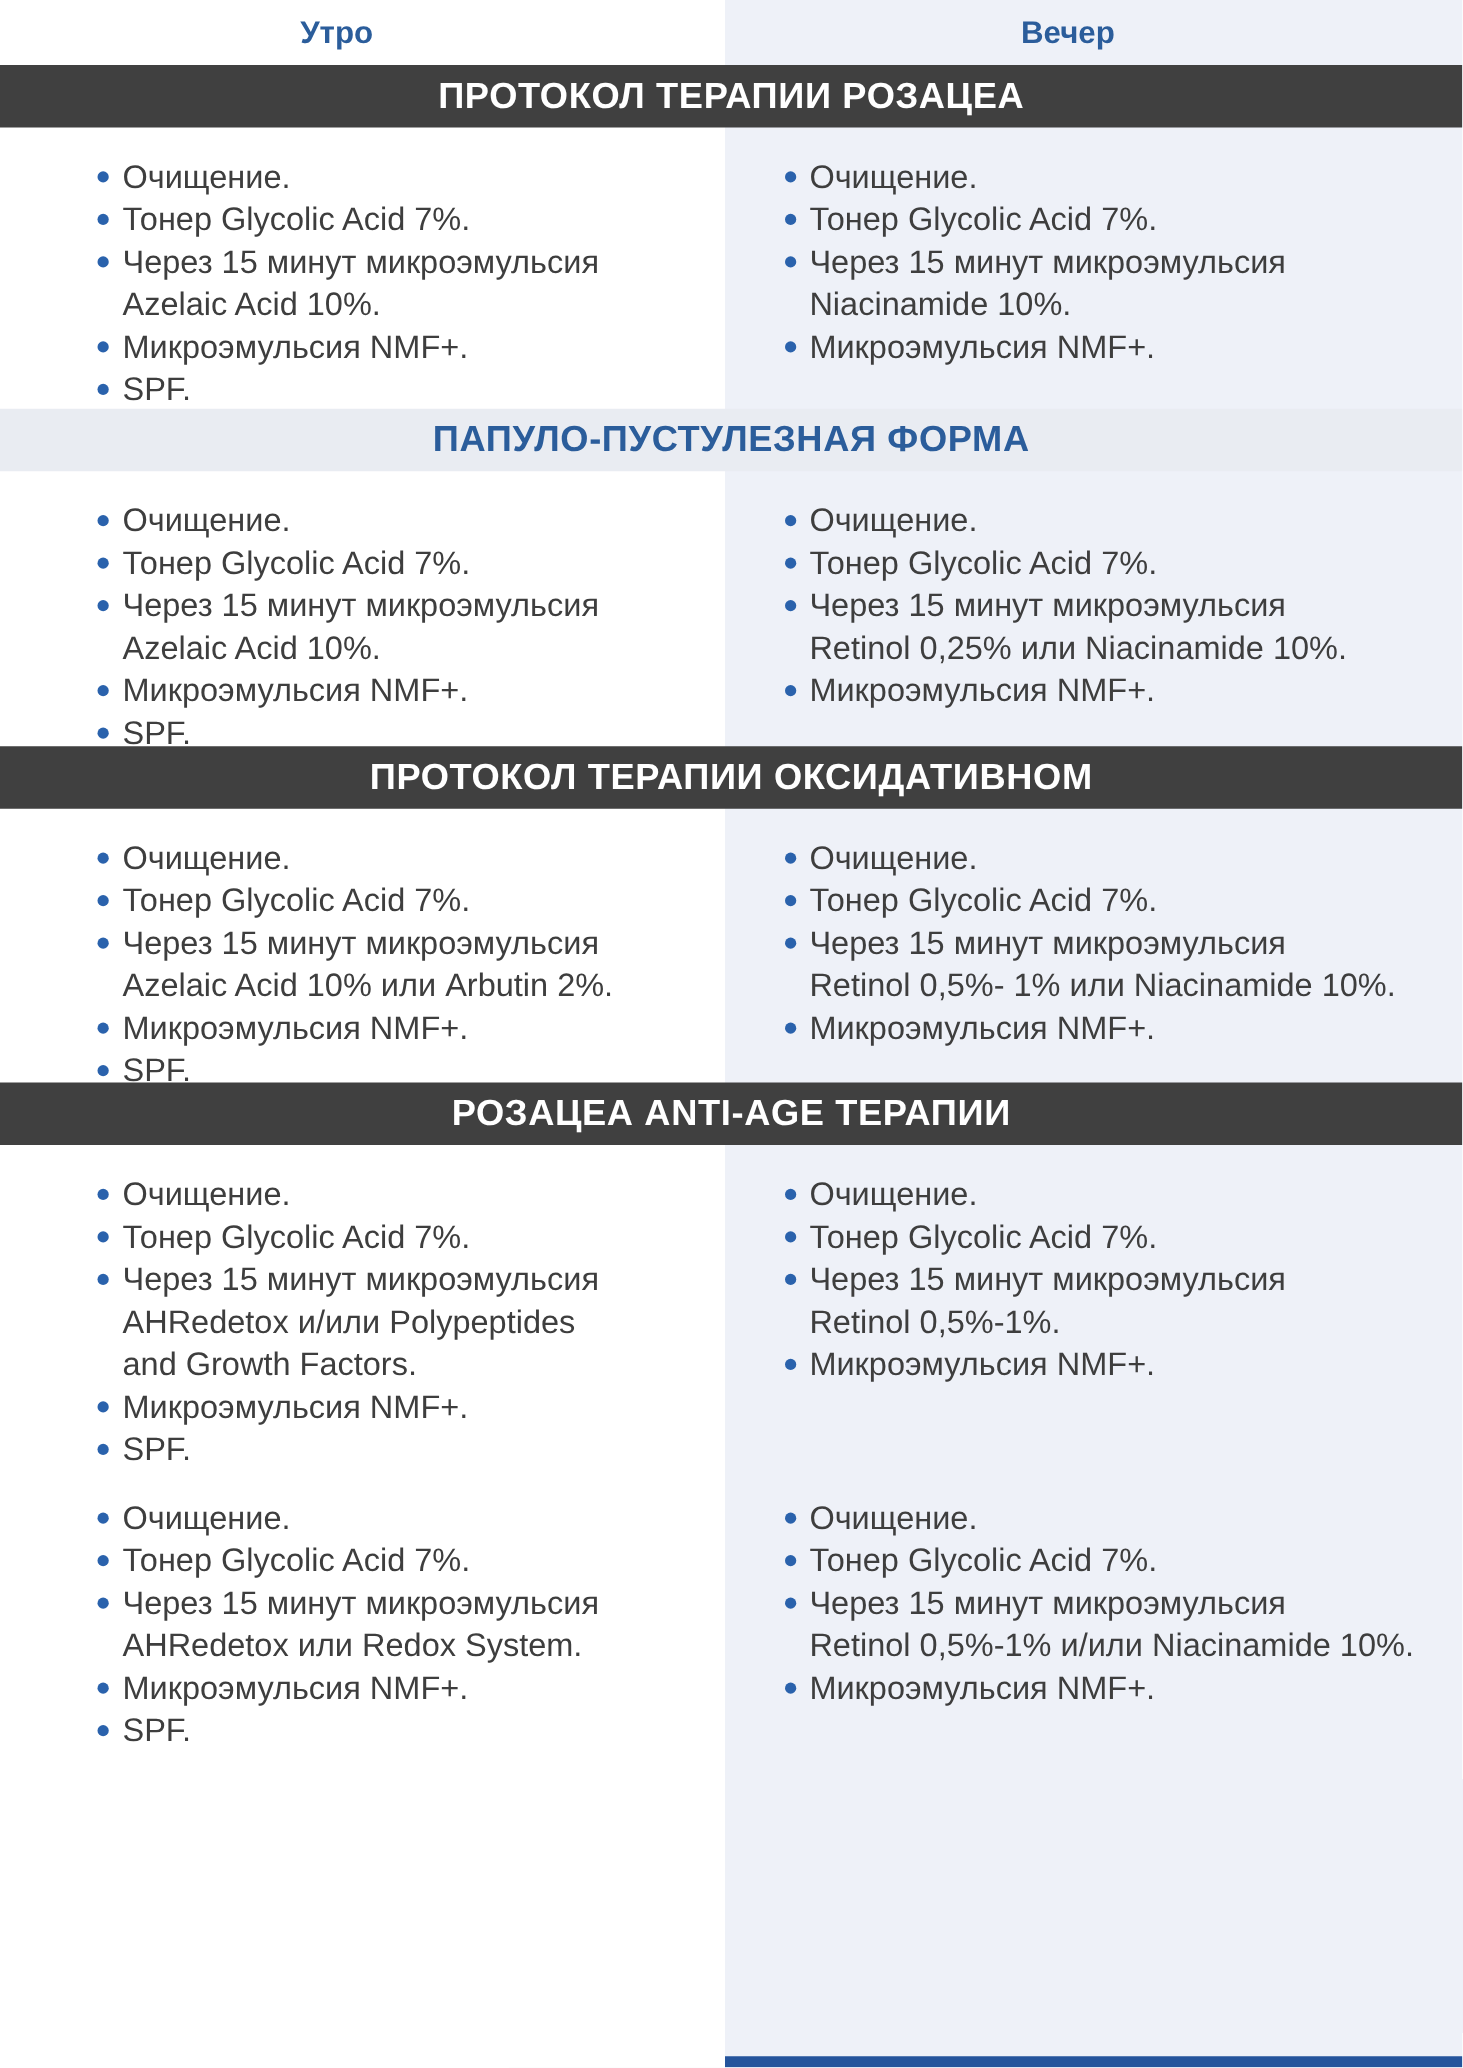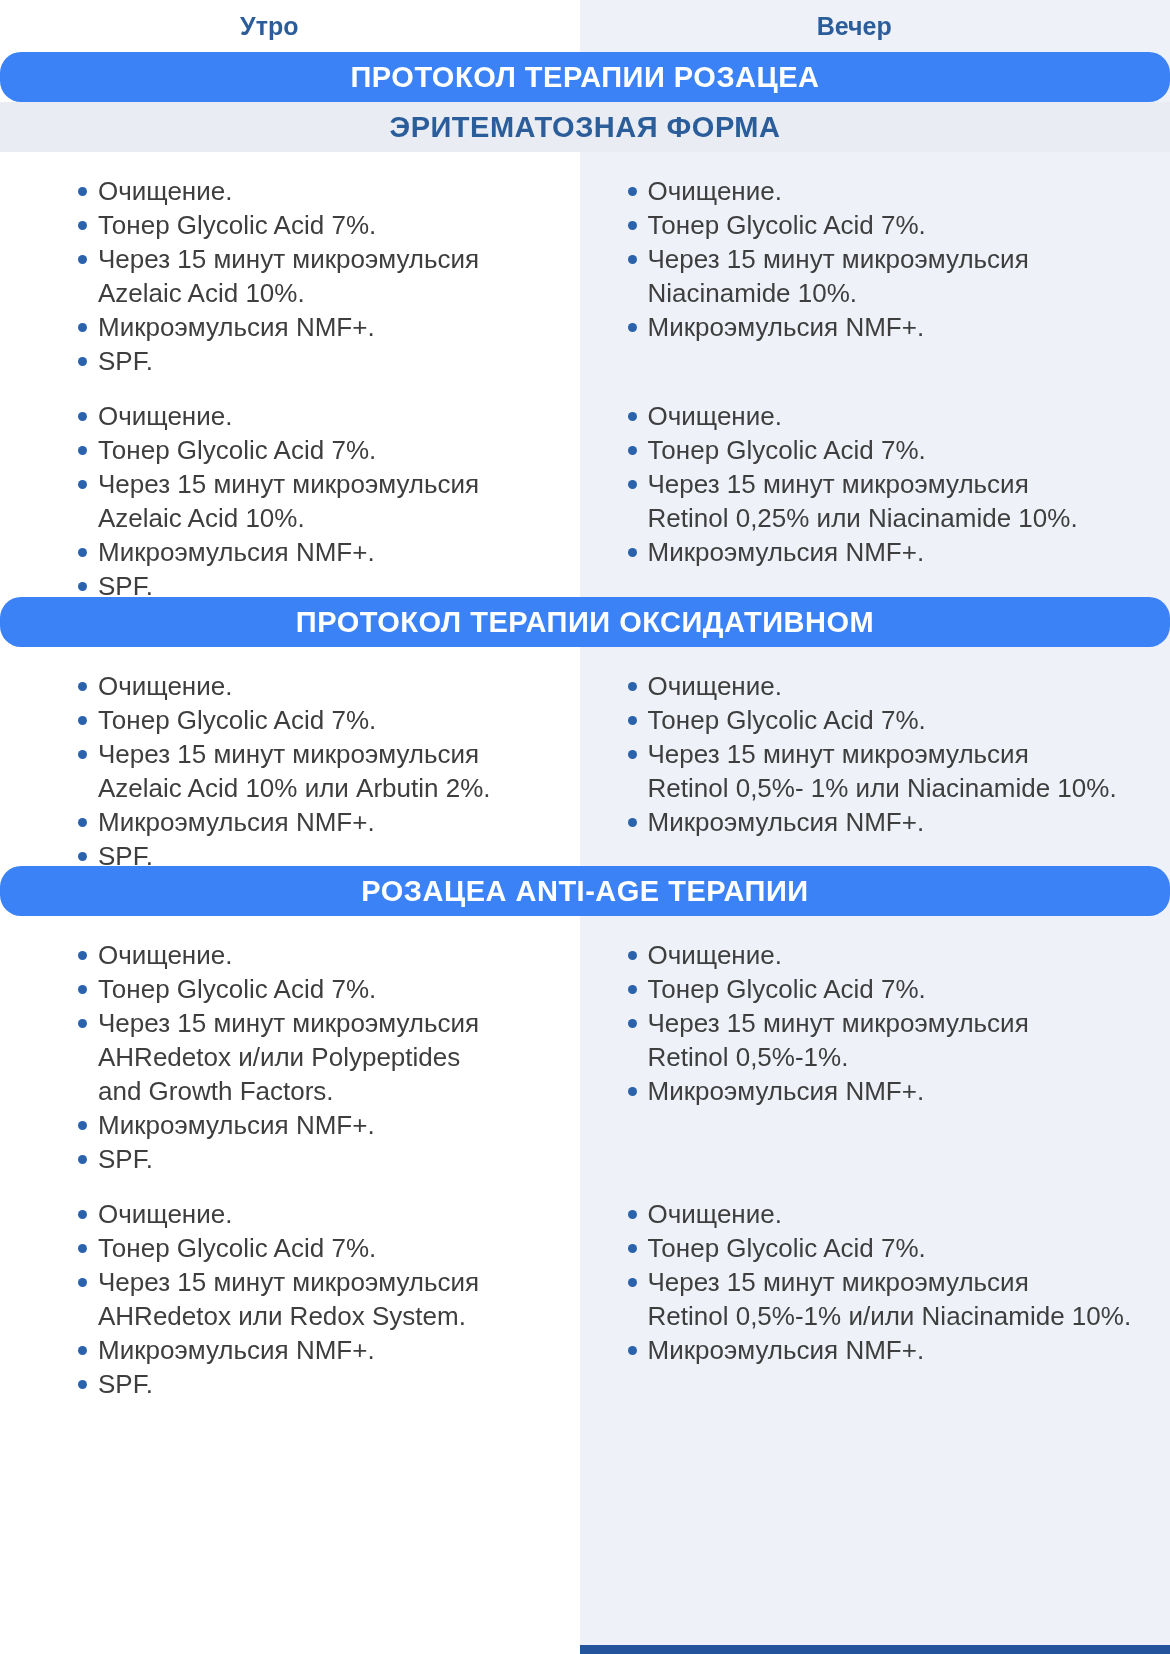--- a/index.html
+++ b/index.html
@@ -23,21 +23,21 @@
     display:flex;align-items:center;justify-content:center;
     color:#2b5d9b;font-weight:bold;font-size:25px;
   }
   .header-cell.left{width:580px;}
   .header-cell.right{width:680px;}
   .banner{
     height:50px;flex:0 0 50px;
     display:flex;align-items:center;justify-content:center;
     font-weight:bold;font-size:29px;letter-spacing:.5px;
   }
-  .banner.dark{background:#3b82f6;color:#ffffff;border-radius:21px;}
+  .banner.dark{background:#404040;color:#ffffff;}
   .banner.light{background:#e9ecf2;color:#2b5d9b;}
   .list-row{display:flex;flex:0 0 auto;gap:48px;}
   .list-row.grow{flex:1 1 auto;}
   ul.plist{
     list-style:none;margin:0;box-sizing:border-box;
   }
   ul.plist.left{width:580px;padding:22px 10px 0 78px;}
   ul.plist.right{width:590px;padding:22px 10px 0 22px;}
   li.step{display:flex;align-items:flex-start;}
   .dot{
@@ -64,21 +64,20 @@
 
   <div class="content">
 
     <div class="header-row">
       <div class="header-cell left">Утро</div>
       <div class="header-cell right">Вечер</div>
     </div>
 
     <div class="banner dark">ПРОТОКОЛ ТЕРАПИИ РОЗАЦЕА</div>
 
-    <div class="banner light">ЭРИТЕМАТОЗНАЯ ФОРМА</div>
     <div class="list-row h225">
       <ul class="plist left">
         <li class="step">
             <span class="dot"></span>
             <span class="txt">Очищение.</span>
           </li>
         <li class="step">
             <span class="dot"></span>
             <span class="txt">Тонер Glycolic Acid 7%.</span>
           </li>
@@ -110,20 +109,21 @@
             <span class="txt">Через 15 минут микроэмульсия
 Niacinamide 10%.</span>
           </li>
         <li class="step">
             <span class="dot"></span>
             <span class="txt">Микроэмульсия NMF+.</span>
           </li>
       </ul>
     </div>
 
+    <div class="banner light">ПАПУЛО-ПУСТУЛЕЗНАЯ ФОРМА</div>
     <div class="list-row h220">
       <ul class="plist left">
         <li class="step">
             <span class="dot"></span>
             <span class="txt">Очищение.</span>
           </li>
         <li class="step">
             <span class="dot"></span>
             <span class="txt">Тонер Glycolic Acid 7%.</span>
           </li>

